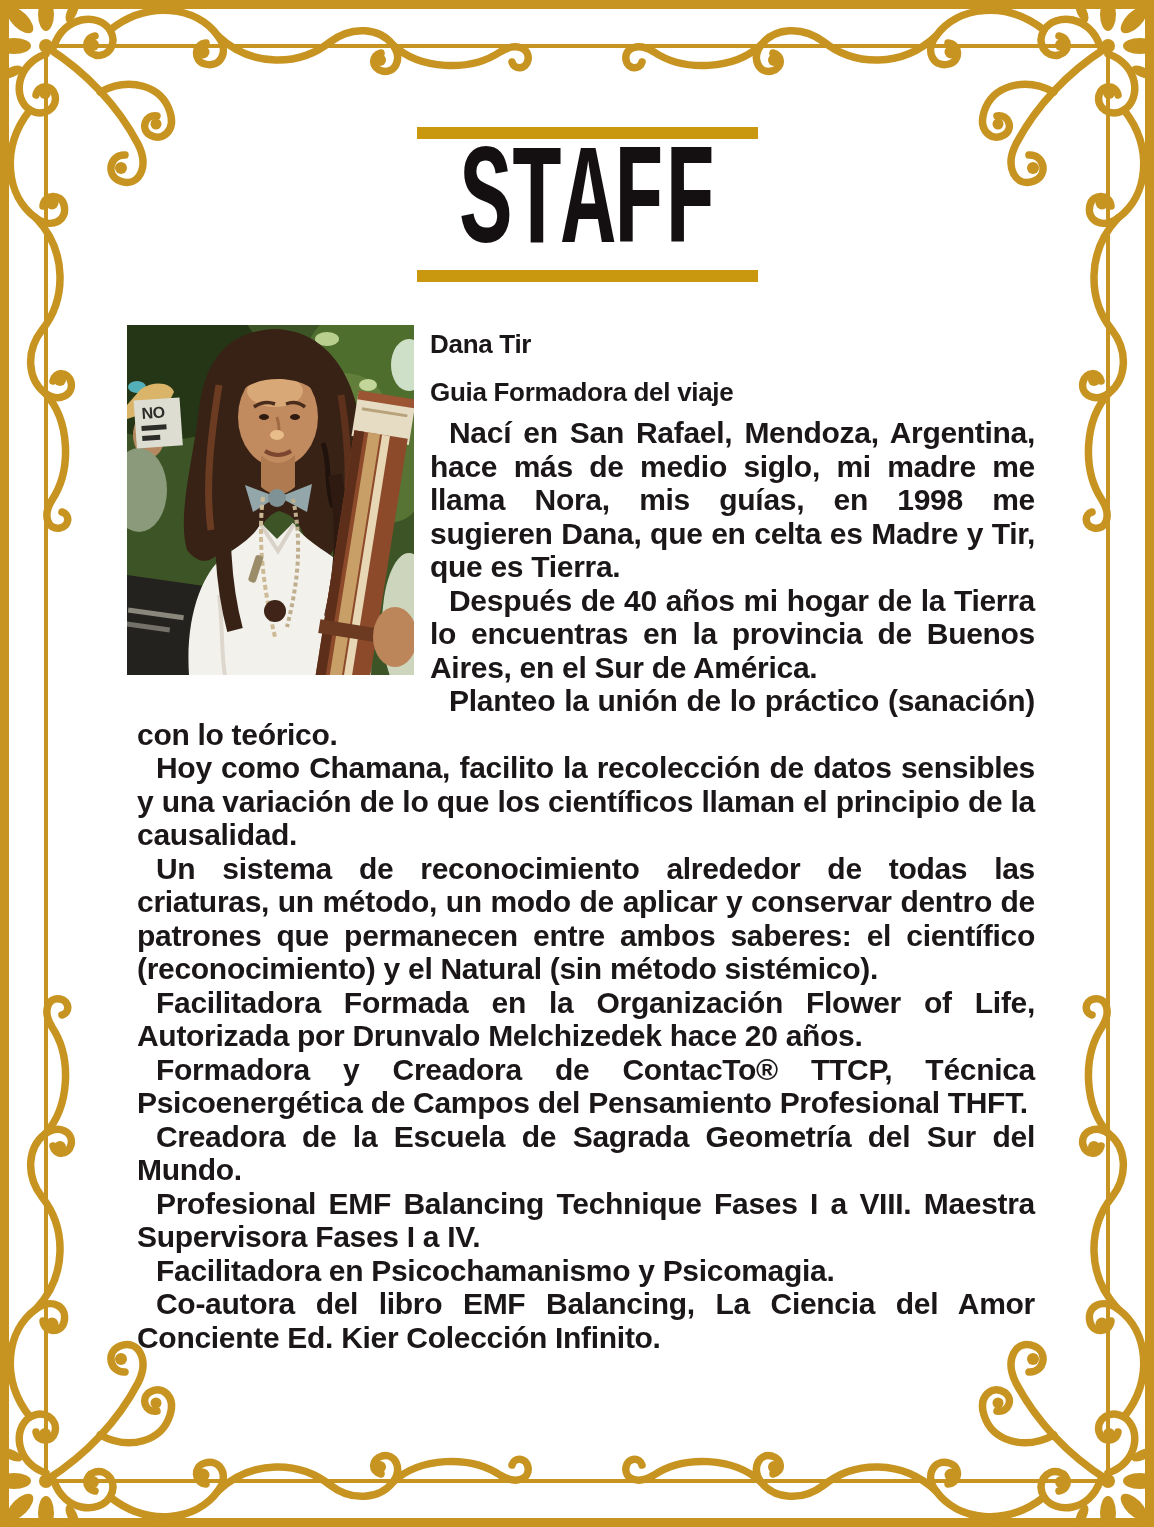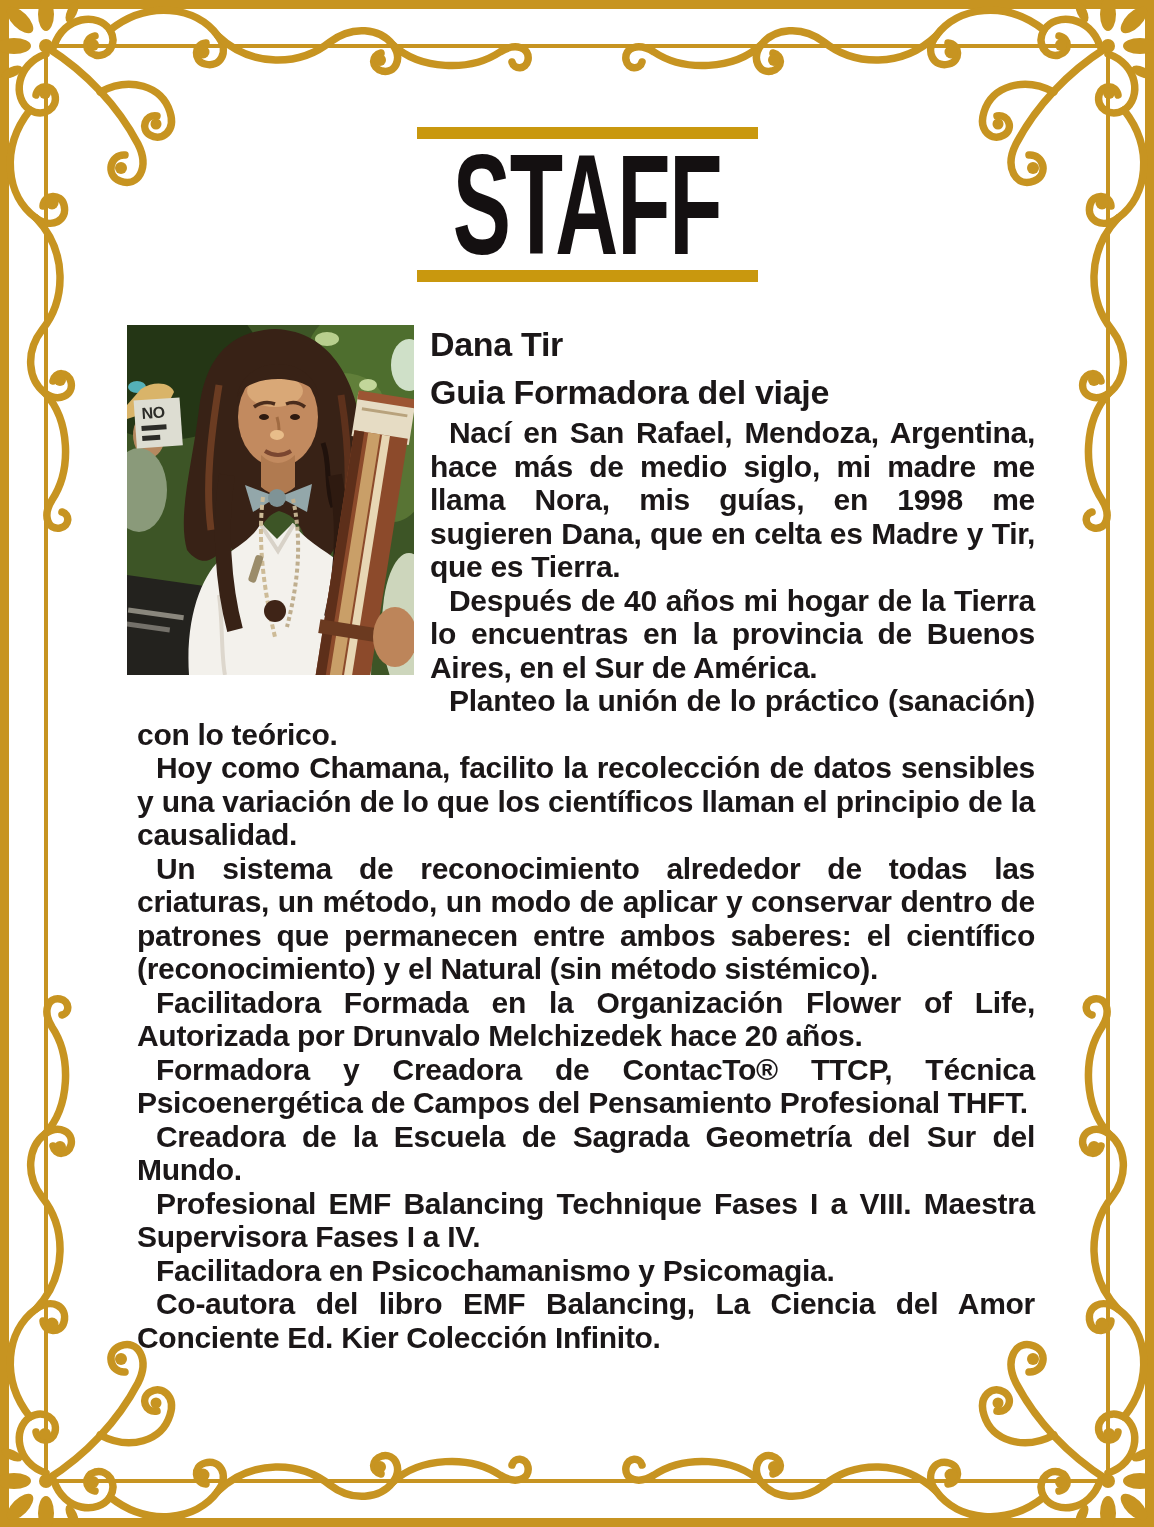--- a/index.html
+++ b/index.html
@@ -17,34 +17,34 @@
   
   .outer-band{position:absolute;inset:0;border:9px solid var(--frame-gold);pointer-events:none;}
   .inner-line{position:absolute;inset:44px;border:4px solid var(--frame-gold);pointer-events:none;}
   .corner{position:absolute;width:540px;height:540px;color:var(--frame-gold);pointer-events:none;}
   .corner.tl{top:0;left:0;}
   .corner.tr{top:0;right:0;transform:scaleX(-1);}
   .corner.bl{bottom:0;left:0;transform:scaleY(-1);}
   .corner.br{bottom:0;right:0;transform:scale(-1,-1);}
   
   .content{position:absolute;left:127px;top:0;width:908px;color:var(--text);}
-  .title-block{margin:127px 0 0 290px;width:341px;}
+  .title-block{margin:127px 0 0 290px;width:341px;font-family:Liberation Mono, monospace;}
   .title-bar{height:12px;background:var(--accent-gold);}
   .staff-wrap{height:131px;display:flex;align-items:center;justify-content:center;overflow:visible;}
   .staff-text{
     font-weight:700;font-size:143px;line-height:1;letter-spacing:-2px;color:#141011;
     display:inline-block;transform:scaleX(0.61);transform-origin:center;white-space:nowrap;
   }
   .bio{
     margin-top:38px;
     font-weight:700;font-size:30px;line-height:33.5px;letter-spacing:-0.3px;
     text-align:justify;
   }
   .photo{float:left;width:287px;height:350px;margin:5px 16px 10px 0;display:block;}
-  .person-name,.person-role{font-size:34px;line-height:48px;text-align:left;white-space:nowrap;}
+  .person-name,.person-role{font-size:26px;line-height:48px;text-align:left;white-space:nowrap;}
   .person-titles{margin:20px 0 0 8px;text-align:left;}
   .person-titles div{line-height:33.5px;}
   .paras p{margin:0 0 0 10px;text-indent:19px;}
 </style>
 </head>
 <body>
 
 <svg width="0" height="0" style="position:absolute" aria-hidden="true">
   <defs>
     <g id="flourishArm" fill="none" stroke="currentColor" stroke-width="7.5" stroke-linecap="round">

